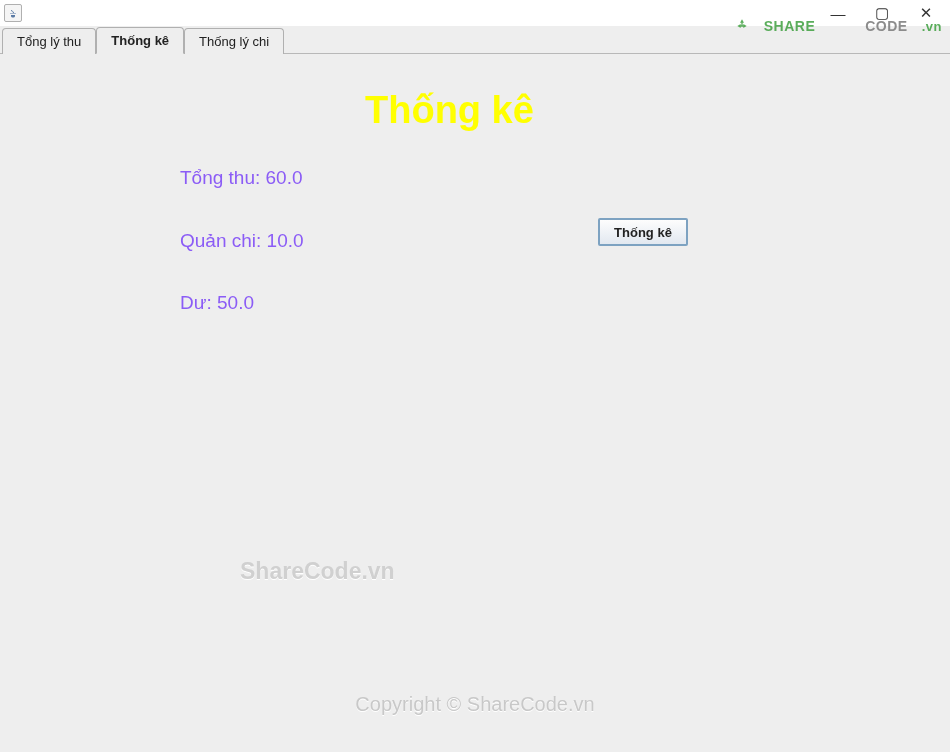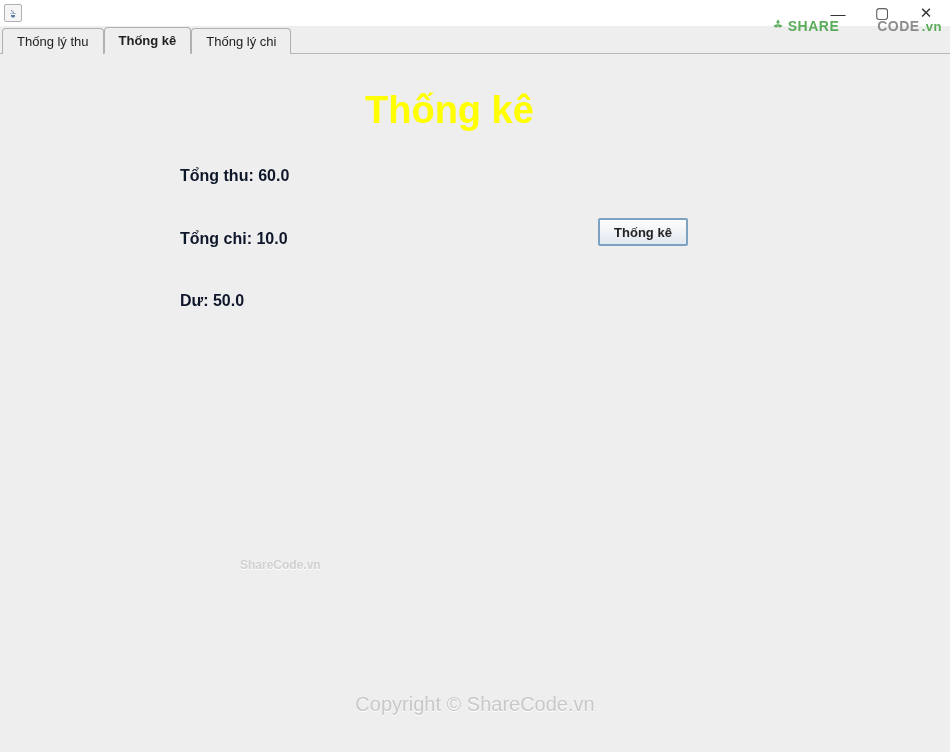--- a/index.html
+++ b/index.html
@@ -52,21 +52,21 @@
       position: absolute;
       top: 18px;
       right: 8px;
       font-size: 14px;
       font-weight: bold;
       color: #888;
       letter-spacing: 0.5px;
       opacity: 0.85;
       display: flex;
       align-items: center;
-      gap: 2px;
+      gap: 14px;
     }
     .watermark-top .logo {
       width: 16px;
       height: 16px;
       display: inline-block;
     }
     .watermark-top .s1 { color: #3fa040; }
     .watermark-top .s2 { color: #7a7a7a; margin-left: 36px; }
     .watermark-top .s3 { color: #3fa040; font-size: 13px; }
     .tab-bar {
@@ -109,23 +109,23 @@
     .page-title {
       font-family: "Segoe UI", Arial, sans-serif;
       font-size: 38px;
       font-weight: bold;
       color: #ffff00;
       position: absolute;
       top: 35px;
       left: 365px;
     }
     .stat-label {
-      font-size: 16px;
-      font-weight: bold;
-      color: #0f172a;
+      font-size: 19px;
+      font-weight: normal;
+      color: #8b5cf6;
       position: absolute;
     }
     .stat-income {
       top: 113px;
       left: 180px;
     }
     .stat-expense {
       top: 176px;
       left: 180px;
     }
@@ -147,21 +147,21 @@
       border-radius: 2px;
       cursor: default;
       display: flex;
       align-items: center;
       justify-content: center;
     }
     .watermark-middle {
       position: absolute;
       top: 504px;
       left: 240px;
-      font-size: 12px;
+      font-size: 23px;
       font-weight: bold;
       color: #d0d0d0;
       text-shadow: 0 1px 0 #fff;
     }
     .watermark-footer {
       position: absolute;
       bottom: 36px;
       left: 0;
       right: 0;
       text-align: center;
@@ -190,30 +190,30 @@
 <div class="watermark-top">
   <svg class="logo" viewBox="0 0 24 24">
       <path fill="#3fa040" d="M12 2l3 5h-2v4h-2V7H9l3-5zm7 10l-5 3v-2h-4v-2h4V9l5 3zM5 12l5-3v2h4v2h-4v2l-5-3z"></path>
     </svg>
   <span class="s1">SHARE</span>
     <span class="s2">CODE</span>
     <span class="s3">.vn</span>
 </div>
 
 <div class="tab-bar">
-  <div class="tab">Thống lý thu</div>
+  <div class="tab">Tổng lý thu</div>
   <div class="tab active">Thống kê</div>
   <div class="tab">Thống lý chi</div>
 </div>
 
 <div class="content-area">
   <div class="page-title">Thống kê</div>
 
   <div class="stat-label stat-income">Tổng thu: 60.0</div>
-  <div class="stat-label stat-expense">Tổng chi: 10.0</div>
+  <div class="stat-label stat-expense">Quản chi: 10.0</div>
   <div class="stat-label stat-balance">Dư: 50.0</div>
 
   <div class="stats-button">Thống kê</div>
 
   <div class="watermark-middle">ShareCode.vn</div>
 </div>
 
 <div class="watermark-footer">Copyright © ShareCode.vn</div>
 
 </body></html>

